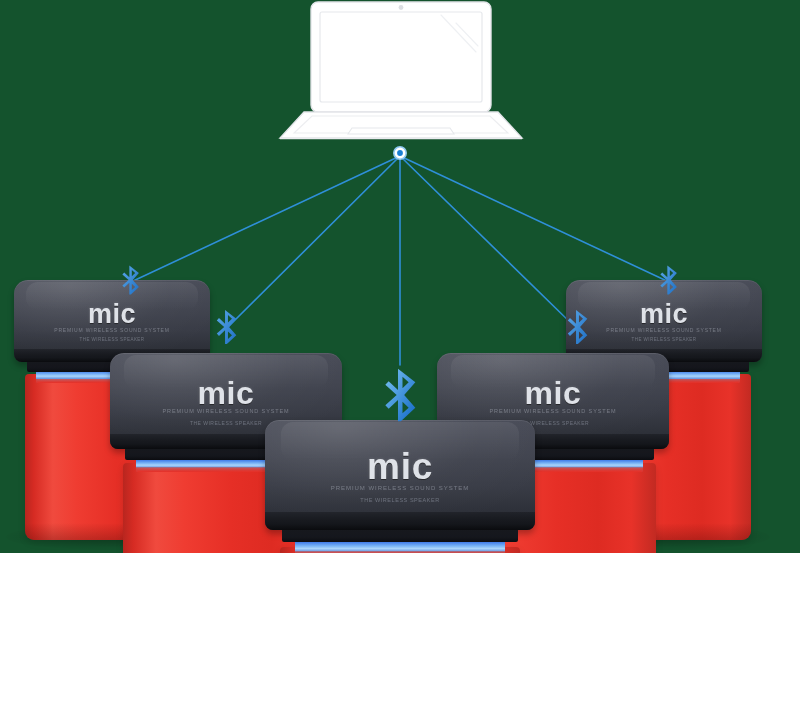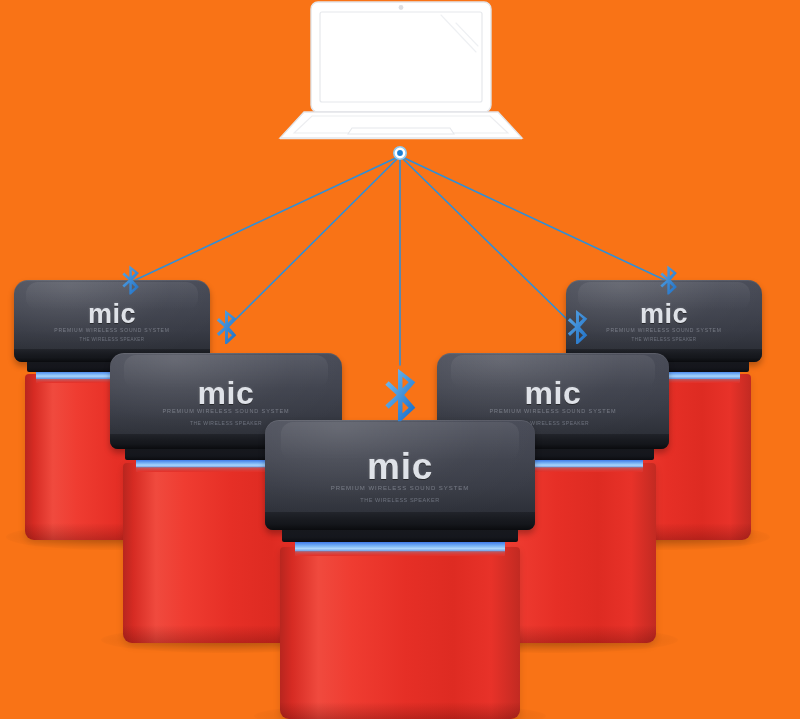--- a/index.html
+++ b/index.html
@@ -6,22 +6,22 @@
     margin: 0;
     padding: 0;
     background: #ffffff;
   }
   body {
     font-family: "Liberation Sans", sans-serif;
   }
   #scene {
     position: relative;
     width: 800px;
-    height: 719px;
-    background: #f97316;
+    height: 553px;
+    background: #14532d;
     overflow: hidden;
   }
 
   
   .laptop {
     position: absolute;
     left: 276px;
     top: 0px;
     width: 250px;
     height: 150px;

